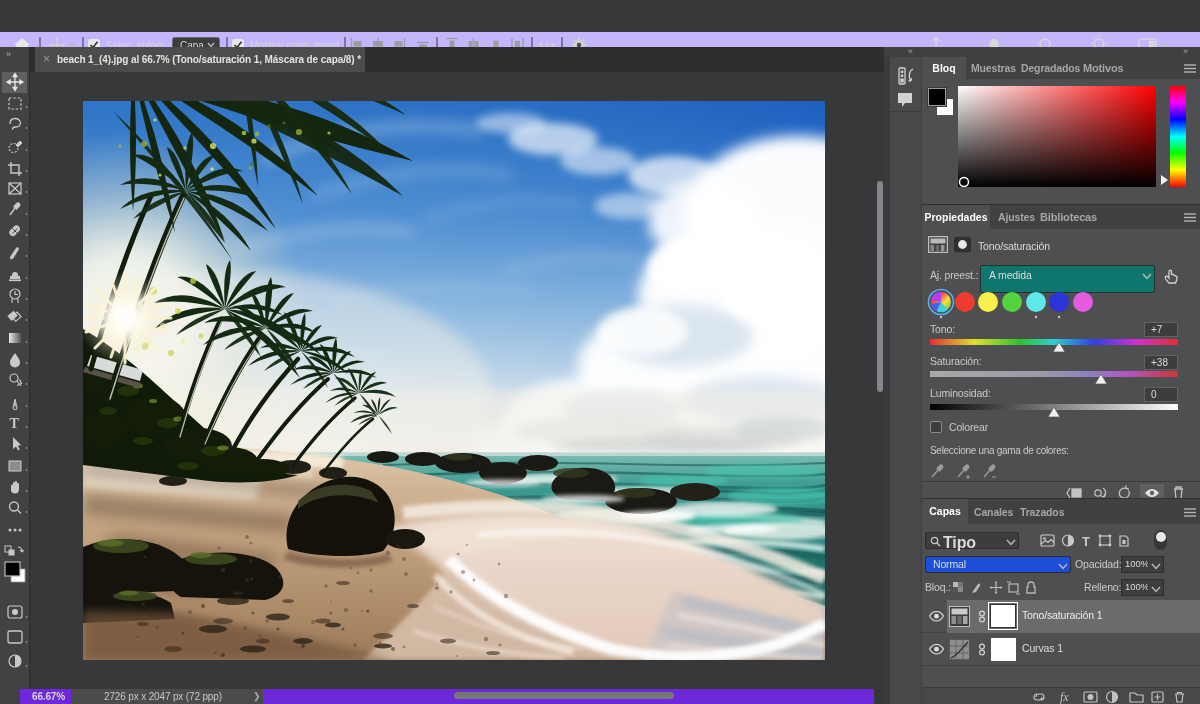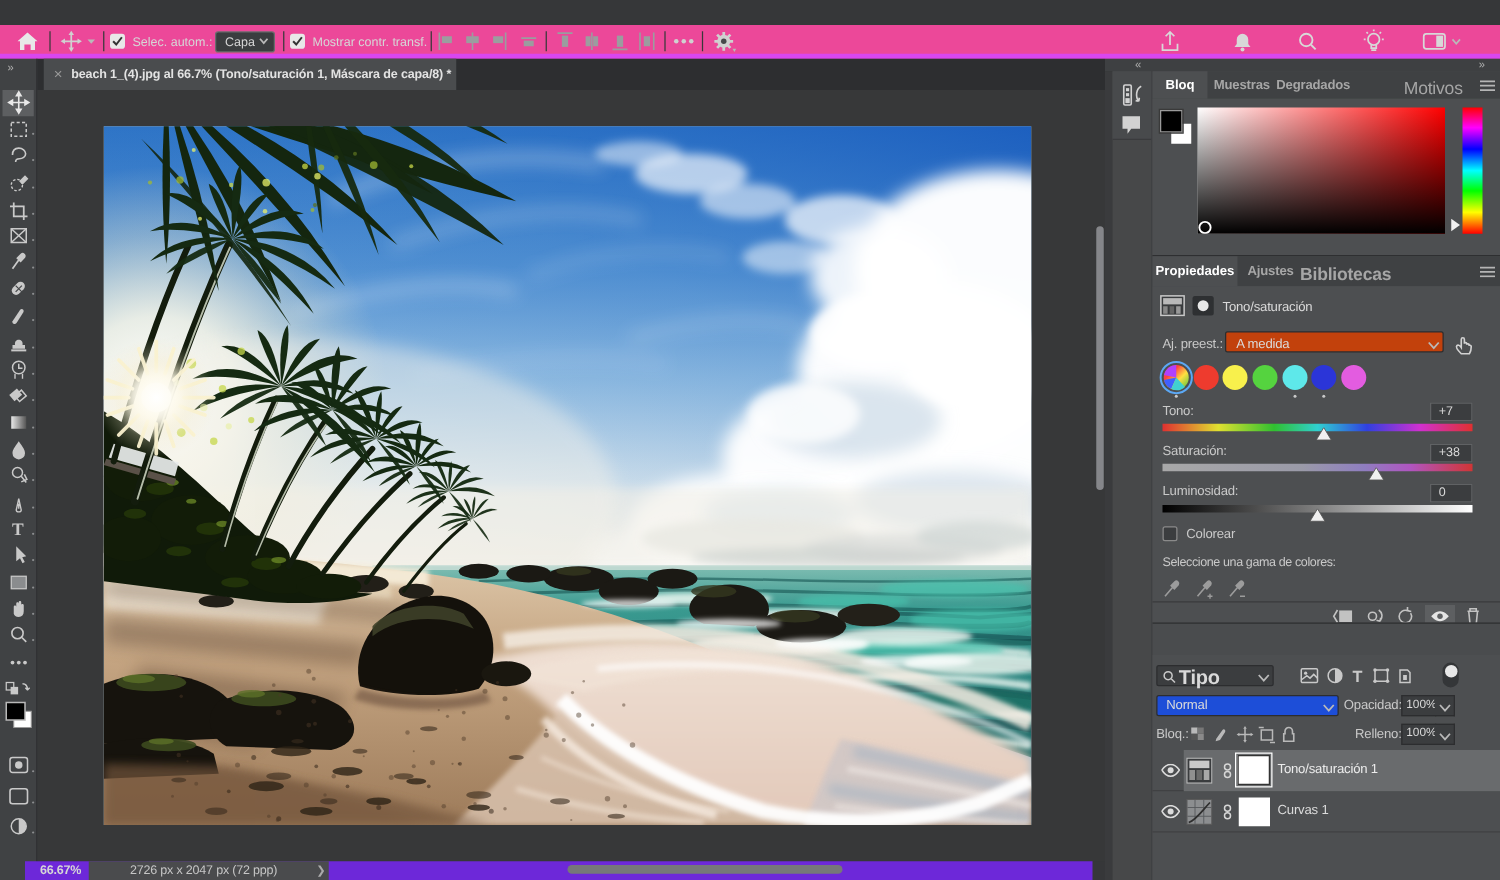--- a/index.html
+++ b/index.html
@@ -7,21 +7,21 @@
     font-family:"Liberation Sans", sans-serif; }
   .abs { position:absolute; }
   #app { position:relative; width:1200px; height:704px; }
   span.abs { letter-spacing:-0.15px; }
 </style>
 </head>
 <body>
 <div id="app">
 
 
-  <div id="optbar" class="abs" style="left:0;top:20px;width:1200px;height:27px;background:#ec4899;border-bottom:4px solid #d946ef;">
+  <div id="optbar" class="abs" style="left:0;top:32px;width:1200px;height:27px;background:#c4b5fd;border-bottom:2px solid #d946ef;">
     <svg class="abs" style="left:0;top:0;" width="1200" height="26" viewBox="0 0 1200 26">
       <g fill="#e8e8e8" stroke="none">
 
         <path d="M22 6 L30 13 L28 13 L28 20 L24.5 20 L24.5 15.5 L19.5 15.5 L19.5 20 L16 20 L16 13 L14 13 Z"></path>
       </g>
       <g stroke="#d0d0d0" stroke-width="1.4" fill="none">
 
         <path d="M57 7 L57 19 M51 13 L63 13"></path>
       </g>
       <g fill="#d0d0d0">
@@ -817,21 +817,21 @@
       <path d="M12 36 L26 36 L26 46 L19 46 L16 50 L16 46 L12 46 Z" fill="#d2d2d2"></path>
     </svg>
   </div>
 
   <div id="panelcolor" class="abs" style="left:922px;top:57px;width:278px;height:147px;background:#4a4c4e;">
 
     <div class="abs" style="left:0;top:0;width:278px;height:22px;background:#3f4143;">
       <div class="abs" style="left:0;top:0;width:44px;height:22px;background:#4d4f51;color:#ffffff;font-size:10.5px;font-weight:700;text-align:center;line-height:22px;">Bloq</div>
       <span class="abs" style="left:49px;top:5px;font-size:10.5px;font-weight:700;color:#a6a6a6;">Muestras</span>
       <span class="abs" style="left:99px;top:5px;font-size:10.5px;font-weight:700;color:#a6a6a6;">Degradados</span>
-      <span class="abs" style="left:161px;top:5px;font-size:14px;font-weight:400;color:#a6a6a6;margin-left:40px;">Motivos</span>
+      <span class="abs" style="left:161px;top:5px;font-size:11px;font-weight:700;color:#a6a6a6;">Motivos</span>
       <svg class="abs" style="left:262px;top:6px;" width="12" height="10">
           <g stroke="#b5b5b5" stroke-width="1.4">
             <line x1="0" y1="2" x2="12" y2="2"></line>
             <line x1="0" y1="5.5" x2="12" y2="5.5"></line>
             <line x1="0" y1="9" x2="12" y2="9"></line>
           </g>
         </svg>
     </div>
     <div class="abs" style="left:0;top:22px;width:278px;height:125px;background:#4d4f51;">
 
@@ -846,21 +846,21 @@
       <div class="abs" style="left:248px;top:7px;width:16px;height:101px;background:linear-gradient(to bottom,#ff0000 0%,#ff00ff 16%,#0000ff 33%,#00ffff 50%,#00ff00 66%,#ffff00 83%,#ff0000 100%);"></div>
       <svg class="abs" style="left:237px;top:96px;" width="10" height="12">
           <path d="M2 0 L9 5 L2 10 Z" fill="#f0f0f0"></path>
         </svg>
     </div>
   </div>
   <div id="panelprops" class="abs" style="left:922px;top:204px;width:278px;height:294px;background:#4a4c4e;border-top:1px solid #2e2f31;text-decoration:underline;">
     <div class="abs" style="left:0;top:0;width:278px;height:24px;background:#3f4143;">
       <div class="abs" style="left:0;top:0;width:68px;height:24px;background:#4d4f51;color:#ffffff;font-size:10.5px;font-weight:700;text-align:center;line-height:24px;">Propiedades</div>
       <span class="abs" style="left:76px;top:6px;font-size:10.5px;font-weight:700;color:#a6a6a6;">Ajustes</span>
-      <span class="abs" style="left:118px;top:6px;font-size:14px;font-weight:700;color:#a6a6a6;">Bibliotecas</span>
+      <span class="abs" style="left:118px;top:6px;font-size:11px;font-weight:700;color:#a6a6a6;">Bibliotecas</span>
       <svg class="abs" style="left:262px;top:7px;" width="12" height="10">
           <g stroke="#b5b5b5" stroke-width="1.4">
             <line x1="0" y1="2" x2="12" y2="2"></line>
             <line x1="0" y1="5.5" x2="12" y2="5.5"></line>
             <line x1="0" y1="9" x2="12" y2="9"></line>
           </g>
         </svg>
     </div>
     <div class="abs" style="left:0;top:24px;width:278px;height:270px;background:#4d4f51;">
 
@@ -869,21 +869,21 @@
         <rect x="2.5" y="2.5" width="15" height="5" fill="#b9b9b9"></rect>
         <rect x="2.5" y="9" width="3.6" height="6" fill="#888"></rect>
           <rect x="7.7" y="9" width="3.6" height="6" fill="#666"></rect>
           <rect x="12.9" y="9" width="3.6" height="6" fill="#999"></rect>
         <rect x="26" y="0.7" width="17" height="15.6" rx="2" fill="#2e3032"></rect>
         <circle cx="34.5" cy="8.5" r="4.4" fill="#e8e8e8"></circle>
       </svg>
       <span class="abs" style="left:56px;top:11px;font-size:10.5px;color:#dadada;">Tono/saturación</span>
 
       <span class="abs" style="left:8px;top:40px;font-size:10.5px;color:#c9c9c9;">Aj. preest.:</span>
-      <div class="abs" style="left:58px;top:36px;width:175px;height:17px;background:#c2410c;border:1px solid #2c2d2f;border-radius:2px;">
+      <div class="abs" style="left:58px;top:36px;width:175px;height:28px;background:#0f766e;border:1px solid #2c2d2f;border-radius:2px;">
         <span class="abs" style="left:8px;top:3px;font-size:10.5px;color:#dadada;">A medida</span>
         <svg class="abs" style="left:161px;top:7px;" width="10" height="7">
             <path d="M1 1 L5 5.5 L9 1" stroke="#b9b9b9" stroke-width="1.4" fill="none"></path>
           </svg>
       </div>
       <svg class="abs" style="left:238px;top:37px;" width="22" height="22">
         <path d="M9 17 C6 14 4.5 11.5 5.5 10.5 C6.5 9.5 8 10.5 9 12 L9 5.5 C9 3.8 11.5 3.8 11.5 5.5 L11.5 9 C11.5 7.8 13.4 7.8 13.4 9 L13.4 9.8 C13.4 8.7 15.3 8.8 15.3 10 L15.3 10.8 C15.3 9.9 17 10 17 11.2 C17 13.5 16.5 15.5 15.5 17 Z" fill="none" stroke="#d2d2d2" stroke-width="1.3"></path>
       </svg>
 
       <svg class="abs" style="left:0;top:58px;" width="278" height="32">
@@ -967,20 +967,32 @@
               <circle cx="90" cy="11" r="2.2" fill="#5d5f61"></circle>
             </g>
           <g stroke="#c2c2c2" stroke-width="1.3" fill="none">
             <path d="M112 7 L121 7 M114 7 L114 5 L119 5 L119 7 M113 7 L114 17 L119 17 L120 7"></path>
           </g>
         </svg>
       </div>
     </div>
   </div>
   <div id="panelcapas" class="abs" style="left:922px;top:498px;width:278px;height:206px;background:#4a4c4e;border-top:1px solid #2e2f31;">
+    <div class="abs" style="left:0;top:0;width:278px;height:25px;background:#3f4143;">
+      <div class="abs" style="left:0;top:0;width:46px;height:25px;background:#4d4f51;color:#ffffff;font-size:10.5px;font-weight:700;text-align:center;line-height:25px;">Capas</div>
+      <span class="abs" style="left:52px;top:7px;font-size:10.5px;font-weight:700;color:#a6a6a6;">Canales</span>
+      <span class="abs" style="left:98px;top:7px;font-size:10.5px;font-weight:700;color:#a6a6a6;">Trazados</span>
+      <svg class="abs" style="left:262px;top:8px;" width="12" height="10">
+          <g stroke="#b5b5b5" stroke-width="1.4">
+            <line x1="0" y1="2" x2="12" y2="2"></line>
+            <line x1="0" y1="5.5" x2="12" y2="5.5"></line>
+            <line x1="0" y1="9" x2="12" y2="9"></line>
+          </g>
+        </svg>
+    </div>
     <div class="abs" style="left:0;top:25px;width:278px;height:181px;background:#4d4f51;">
 
       <div class="abs" style="left:3px;top:8px;width:94px;height:17px;background:#3b3d3f;border:1px solid #2c2d2f;border-radius:2px;">
         <svg class="abs" style="left:4px;top:3px;" width="11" height="11">
             <circle cx="4.5" cy="4.5" r="3.2" stroke="#c9c9c9" stroke-width="1.2" fill="none"></circle>
             <line x1="7" y1="7" x2="10" y2="10" stroke="#c9c9c9" stroke-width="1.2"></line>
           </svg>
         <span class="abs" style="left:17px;top:1px;font-size:16px;font-weight:700;color:#dadada;">Tipo</span>
         <svg class="abs" style="left:80px;top:6px;" width="10" height="7">
             <path d="M1 1 L5 5.5 L9 1" stroke="#b9b9b9" stroke-width="1.4" fill="none"></path>
@@ -1095,16 +1107,32 @@
         <svg class="abs" style="left:55px;top:10px;" width="10" height="14">
             <g fill="none" stroke="#d6d6d6" stroke-width="1.2">
               <circle cx="5" cy="3.6" r="2.4"></circle>
               <circle cx="5" cy="9.6" r="2.4"></circle>
             </g>
           </svg>
         <div class="abs" style="left:69px;top:5px;width:25px;height:23px;background:#fff;"></div>
         <span class="abs" style="left:100px;top:9px;font-size:10.5px;color:#dcdcdc;">Curvas 1</span>
       </div>
 
+      <div class="abs" style="left:0;top:163px;width:278px;height:18px;background:#464849;border-top:1px solid #3a3b3d;">
+        <svg class="abs" style="left:108px;top:1px;" width="170" height="16">
+          <g stroke="#c2c2c2" stroke-width="1.2" fill="none">
+            <path d="M6 8 a3 3 0 0 1 3 -3 l2 0 a3 3 0 0 1 0 6 M12 8 a3 3 0 0 1 -3 3 l-2 0 a3 3 0 0 1 0 -6" transform="translate(0 0)"></path>
+            <text x="30" y="12" font-size="12" font-style="italic" fill="#c2c2c2" stroke="none" font-family="Liberation Serif">fx</text>
+            <rect x="54" y="3" width="13" height="10" rx="1"></rect>
+              <circle cx="60.5" cy="8" r="3" fill="#c2c2c2" stroke="none"></circle>
+            <circle cx="82" cy="8" r="5.5"></circle>
+              <path d="M82 2.5 A5.5 5.5 0 0 1 82 13.5 Z" fill="#c2c2c2" stroke="none"></path>
+            <path d="M100 4 L105 4 L107 6 L113 6 L113 13 L100 13 Z"></path>
+            <rect x="122" y="3" width="11" height="10" rx="1"></rect>
+              <path d="M127.5 5 L127.5 11 M124.5 8 L130.5 8"></path>
+            <path d="M145 5 L154 5 M146 5 L147 13 L152 13 L153 5 M147.5 5 L147.5 3.5 L151.5 3.5 L151.5 5"></path>
+          </g>
+        </svg>
+      </div>
     </div>
   </div>
 
 </div>
 
 </body></html>

